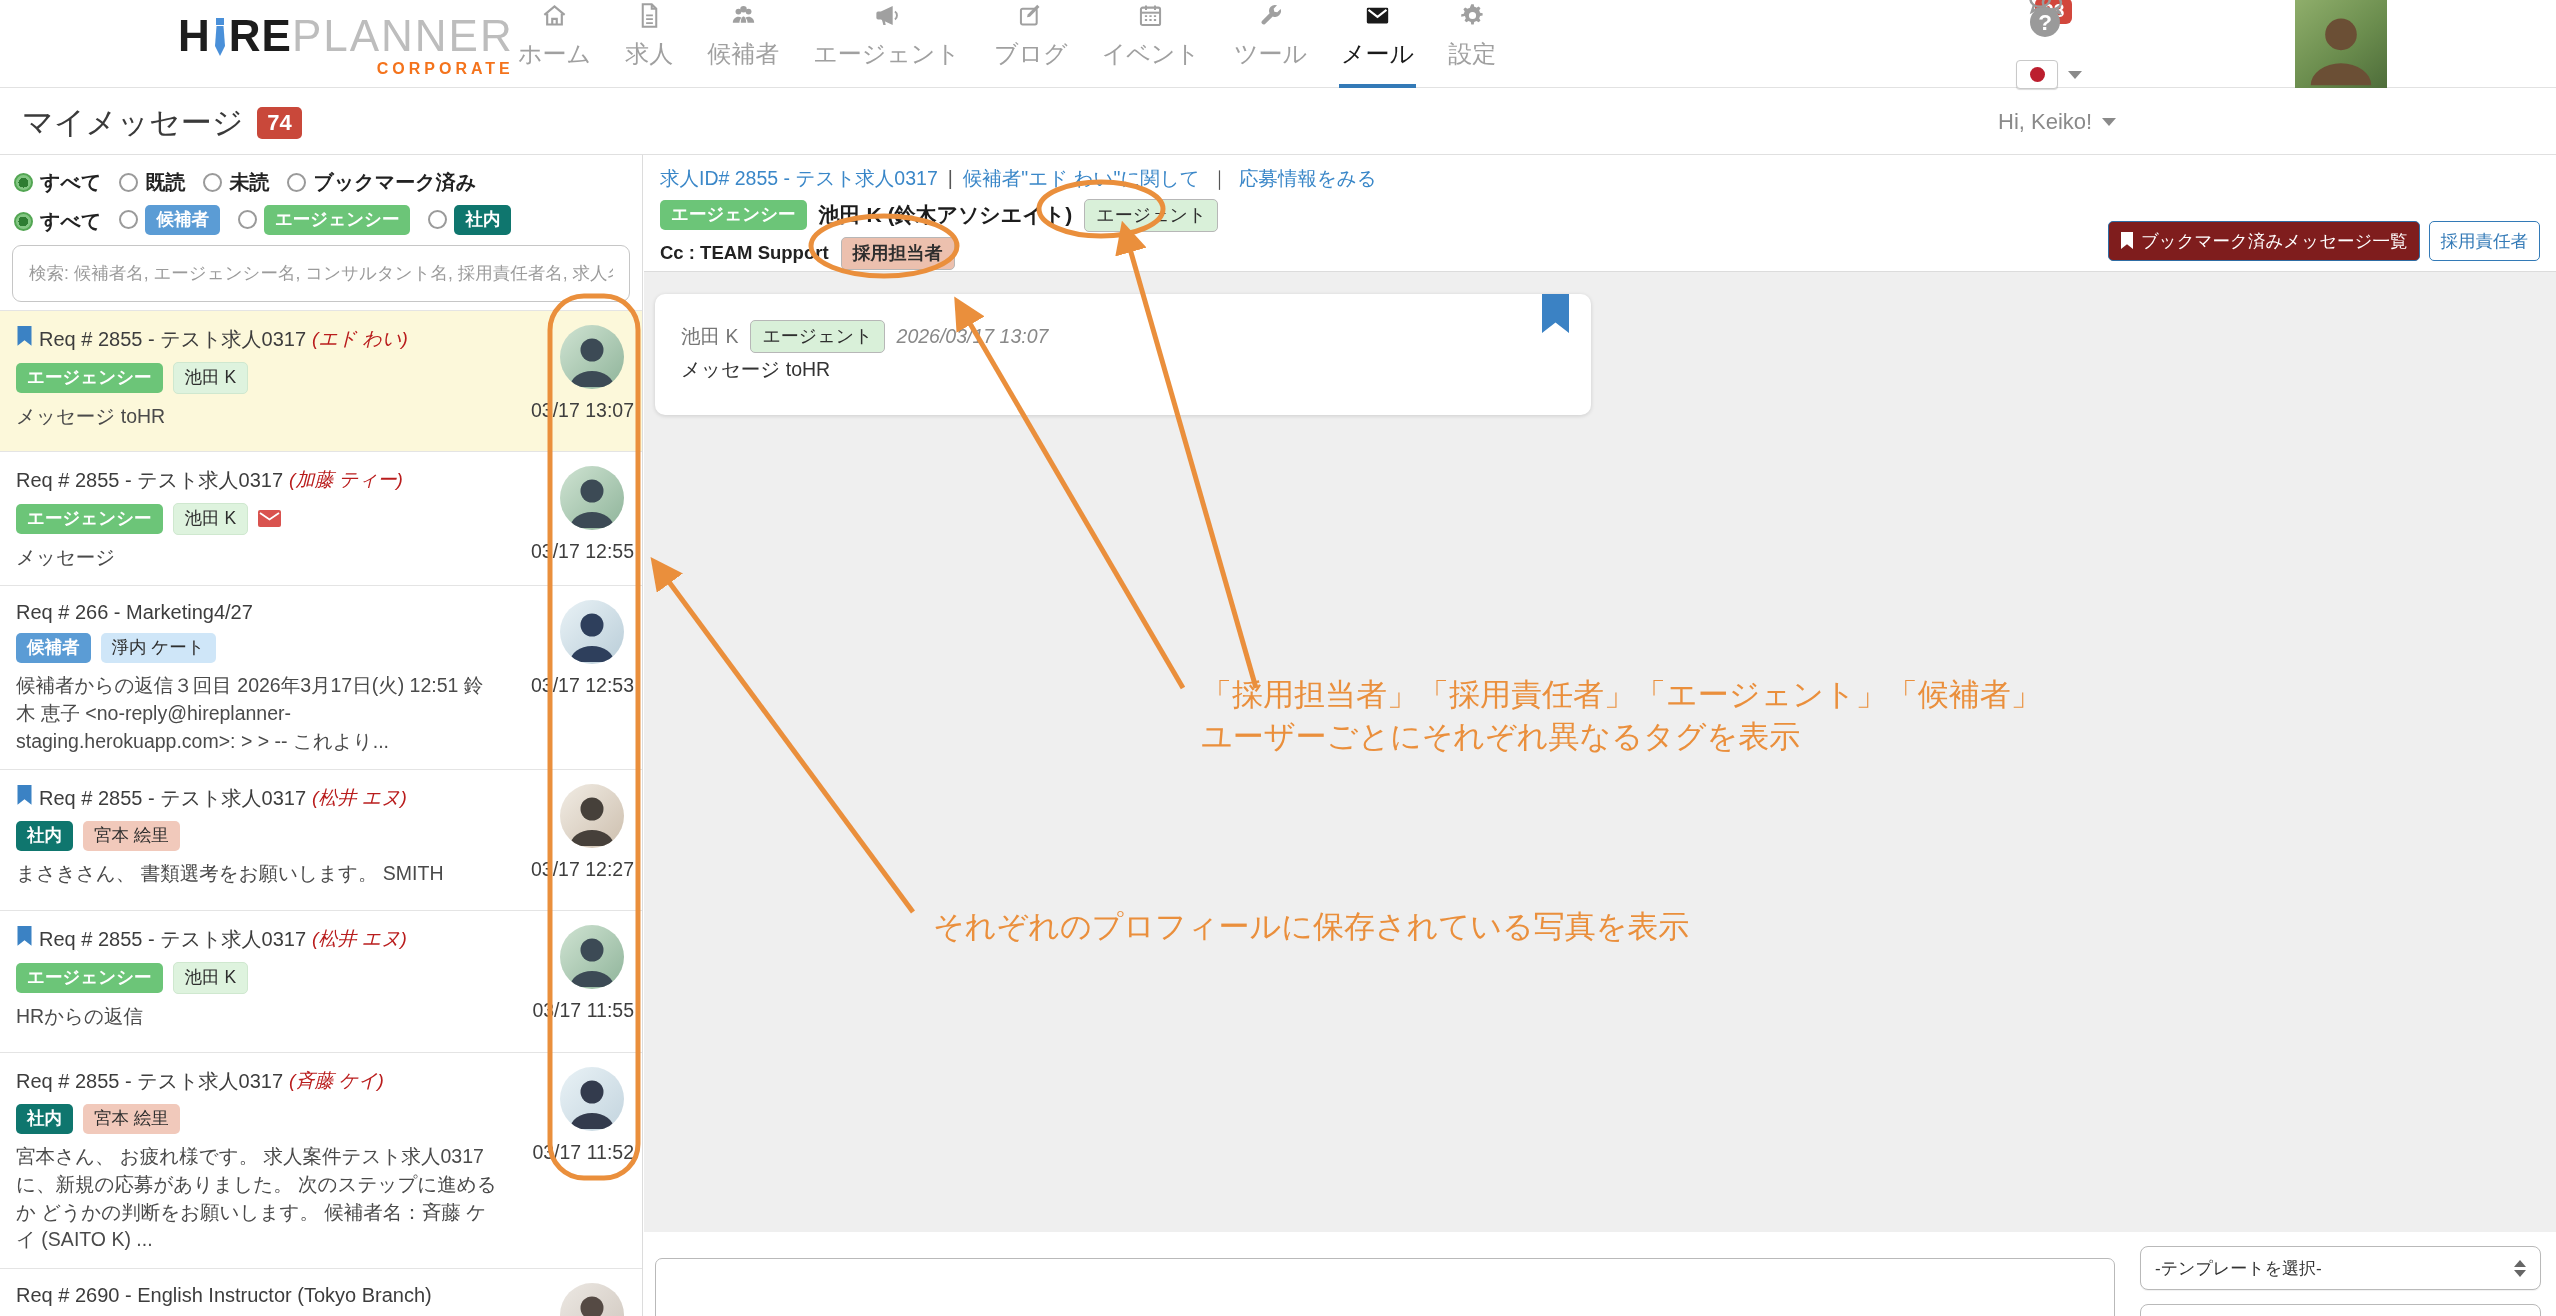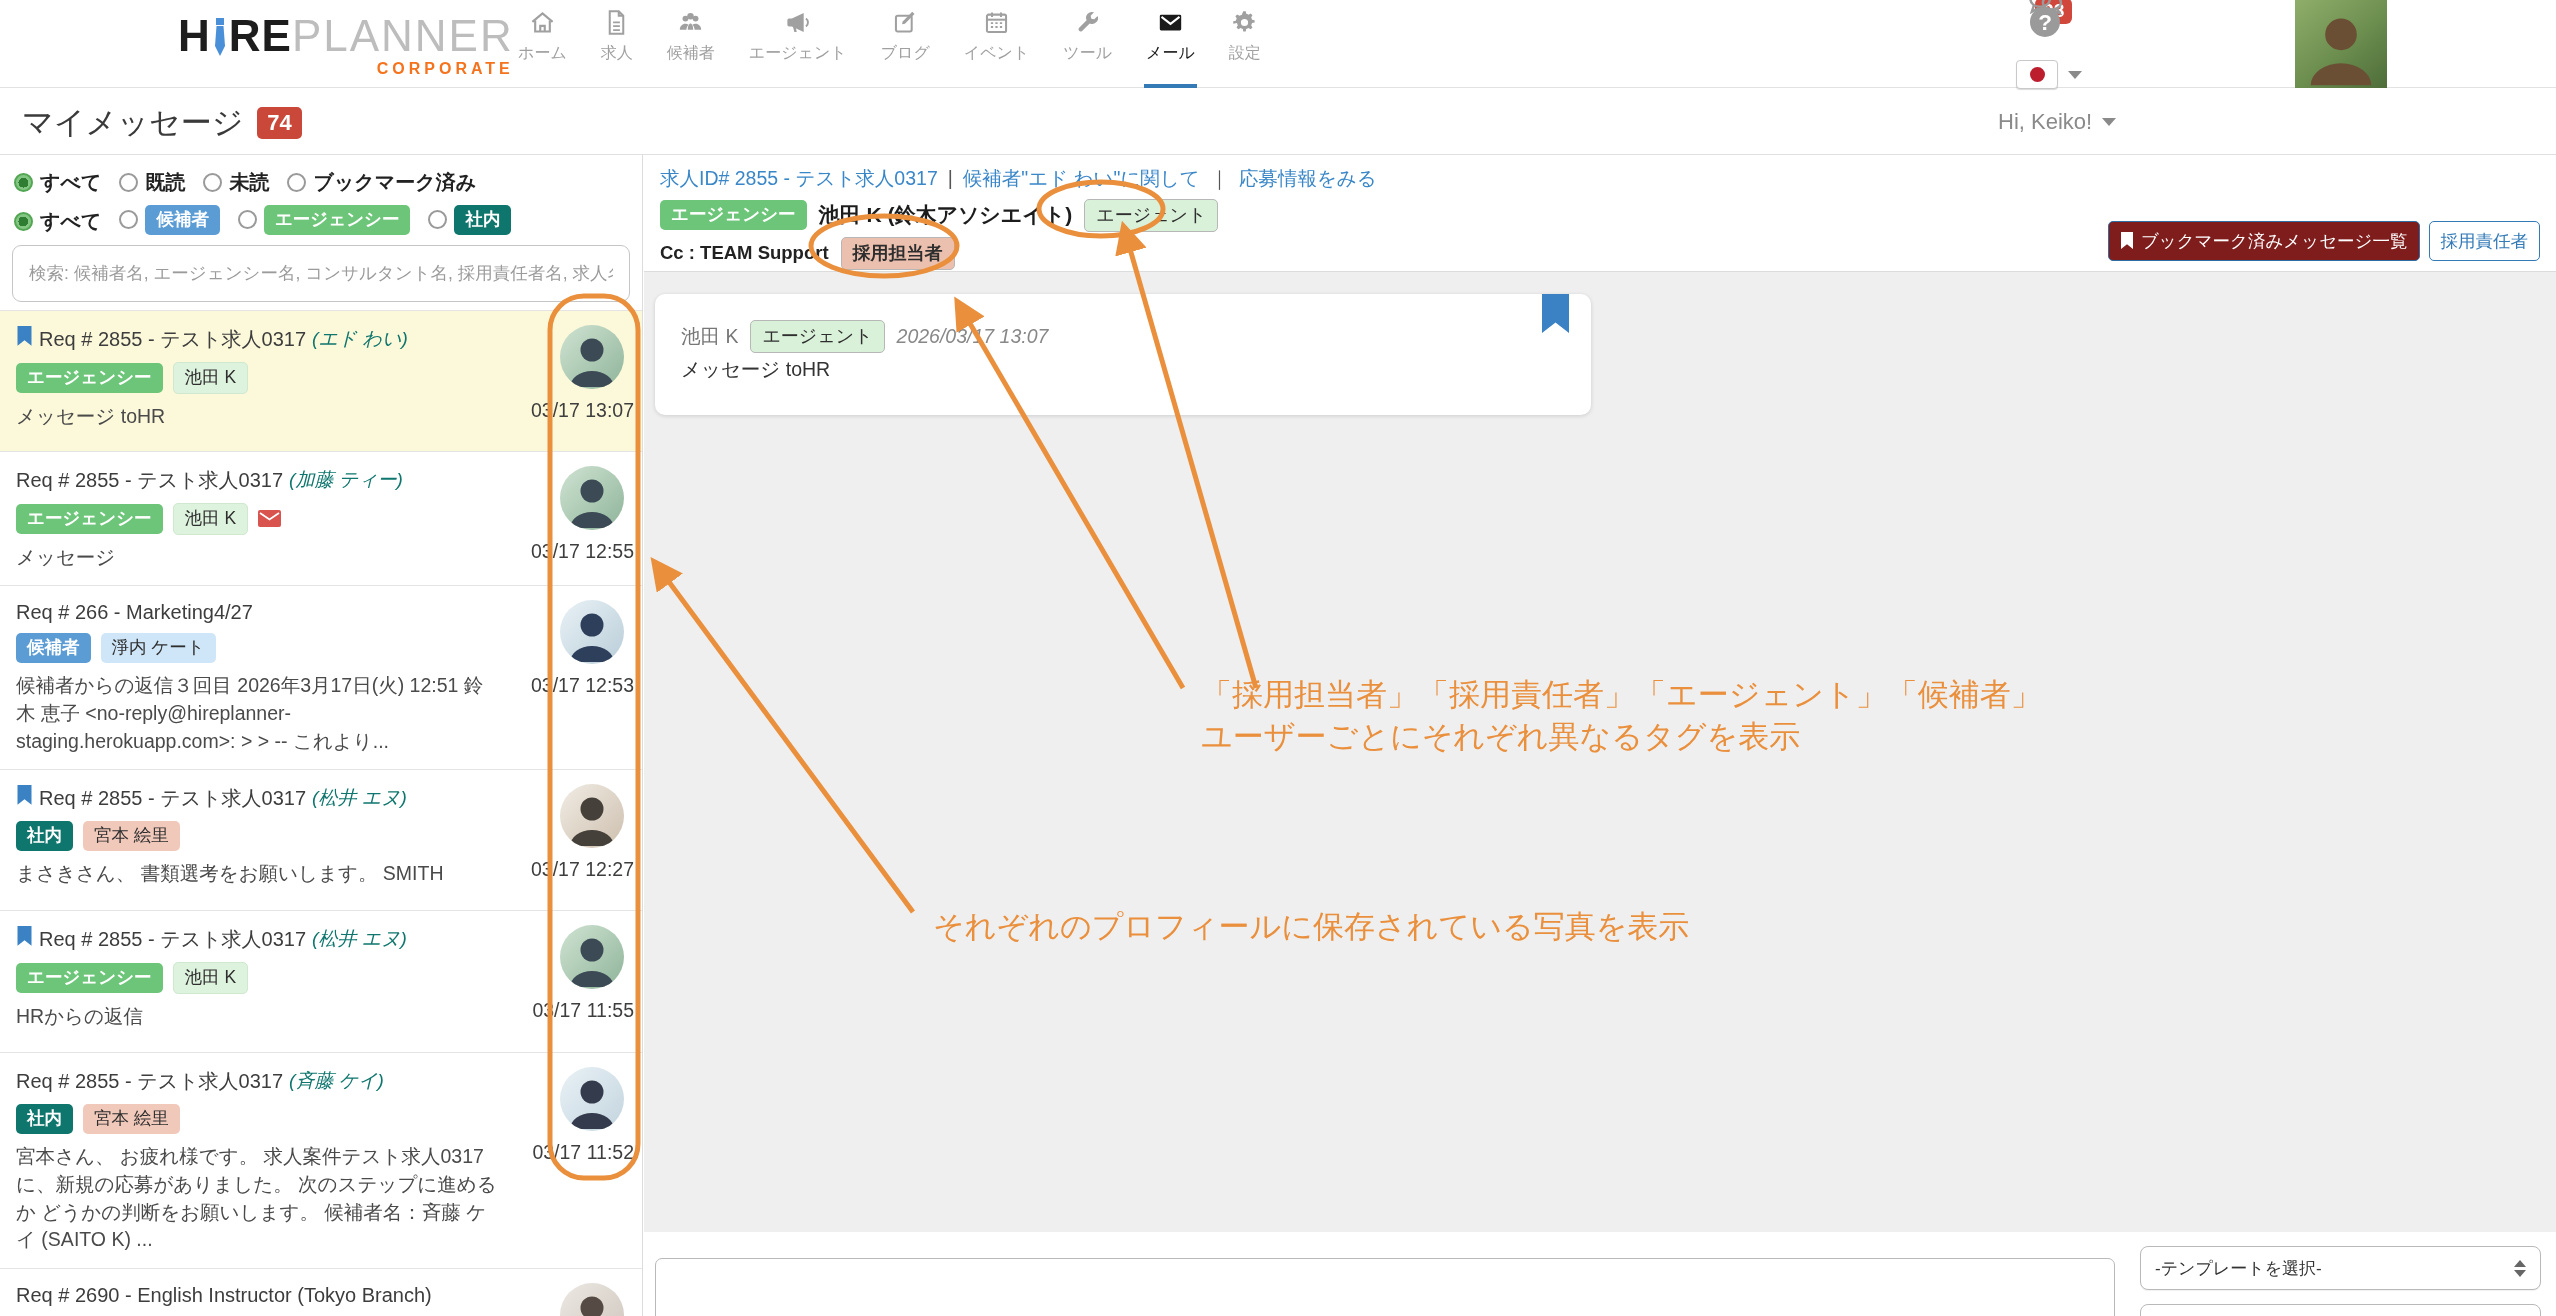--- a/index.html
+++ b/index.html
@@ -9,21 +9,21 @@
   
   .topbar { position:absolute; top:0; left:0; right:0; height:88px; background:#fff; border-bottom:1px solid #e2e2e2; z-index:5;}
   .logo { position:absolute; left:178px; top:14px; cursor:pointer;}
   .logo-line { display:flex; align-items:flex-end; }
   .logo-part1,.logo-part2 { font-size:44px; font-weight:700; color:#1d1d1d; letter-spacing:1px; line-height:1;}
   .logo-part3 { font-size:44px; font-weight:300; color:#bdbdbd; letter-spacing:2px; line-height:1;}
   .logo-tie { width:14px; height:42px; margin:0 2px; }
   .logo-sub { text-align:right; color:#f4731c; font-weight:700; font-size:16px; letter-spacing:4px; margin-top:2px;}
   .nav-menu { position:absolute; left:516px; top:0; height:88px; display:flex; align-items:stretch; gap:30px;}
   .nav-item { display:flex; flex-direction:column; align-items:center; justify-content:center; gap:3px;
-    color:#a0a0a0; font-size:16px; padding:10px 2px 22px; border-bottom:4px solid transparent; cursor:pointer;}
+    color:#a0a0a0; font-size:24px; padding:10px 2px 22px; border-bottom:4px solid transparent; cursor:pointer;}
   .nav-item svg { width:27px; height:27px; }
   .nav-item.active { color:#1a1a1a; border-bottom-color:#337ab7; }
   .top-icons { position:absolute; left:1982px; top:0; height:88px; display:flex; align-items:center; gap:20px;flex-direction:column;}
   .ticon { position:relative; width:44px; height:40px; color:#9a9a9a; cursor:pointer;}
   .ticon svg { width:36px; height:36px; position:absolute; left:0; bottom:0;}
   .nbadge { position:absolute; top:-2px; left:8px; background:#d2473c; color:#fff; font-size:19px; font-weight:700;
     border-radius:6px; padding:2px 8px; line-height:1.15;}
   .flag { width:42px; height:29px; background:#fff; border:1px solid #c9c9c9; border-radius:4px; position:relative;
     box-shadow:0 1px 1px rgba(0,0,0,.15); cursor:pointer;}
   .flag i { position:absolute; left:50%; top:50%; width:15px; height:15px; margin:-7.5px 0 0 -7.5px; background:#bc1e2e; border-radius:50%;}
@@ -45,21 +45,21 @@
   .radio { width:19px; height:19px; border-radius:50%; border:2px solid #9a9a9a; background:#fff; flex:0 0 auto;}
   .radio.sel { border-color:#53a653; background:radial-gradient(circle,#2e7d32 0 5px,#84c784 5px);}
   .searchwrap { margin:10px 12px 8px 12px; }
   .searchwrap input { width:100%; height:57px; border:1px solid #c6c6c6; border-radius:9px; font-size:17.5px; padding:0 16px; color:#333; outline:none; background:#fff;}
   .searchwrap input::placeholder { color:#9b9b9b; }
   .msglist { border-top:1px solid #e4e4e4; }
   .msg { position:relative; padding:15px 16px 14px 16px; border-bottom:1px solid #e4e4e4; background:#fff; cursor:pointer;}
   .msg.selected { background:#fcf8da; }
   .msg-title { font-size:20px; color:#3d3d3d; display:flex; gap:6px; padding-right:110px;}
   .msg-title .bm svg { width:17px; height:21px; display:block;}
-  .msg-title .nm { font-style:italic; color:#0f766e; font-size:19px;}
+  .msg-title .nm { font-style:italic; color:#b91c1c; font-size:19px;}
   .msg-tags { margin-top:9px; display:flex; align-items:center; gap:10px;}
   .tag { display:inline-block; font-size:17.5px; padding:4px 11px; border-radius:5px; line-height:1.25; white-space:nowrap;}
   .tag.green-solid { background:#6cc578; color:#fff; font-weight:700;}
   .tag.green-light { background:#def3de; color:#2e2e2e; border:1px solid #cfe8cf;}
   .tag.blue-solid { background:#5b9cd5; color:#fff; font-weight:700;}
   .tag.blue-light { background:#cfe6f8; color:#2e2e2e;}
   .tag.red-solid { background:#0f766e; color:#fff; font-weight:700;}
   .tag.red-light { background:#f1c9bb; color:#2e2e2e;}
   .msg-preview { margin-top:9px; padding-right:128px; font-size:19.5px; line-height:1.42; color:#4a4a4a; overflow:hidden;}
   .msg-avatar { position:absolute; right:18px; top:14px; width:64px; height:64px; border-radius:50%; overflow:hidden;}

